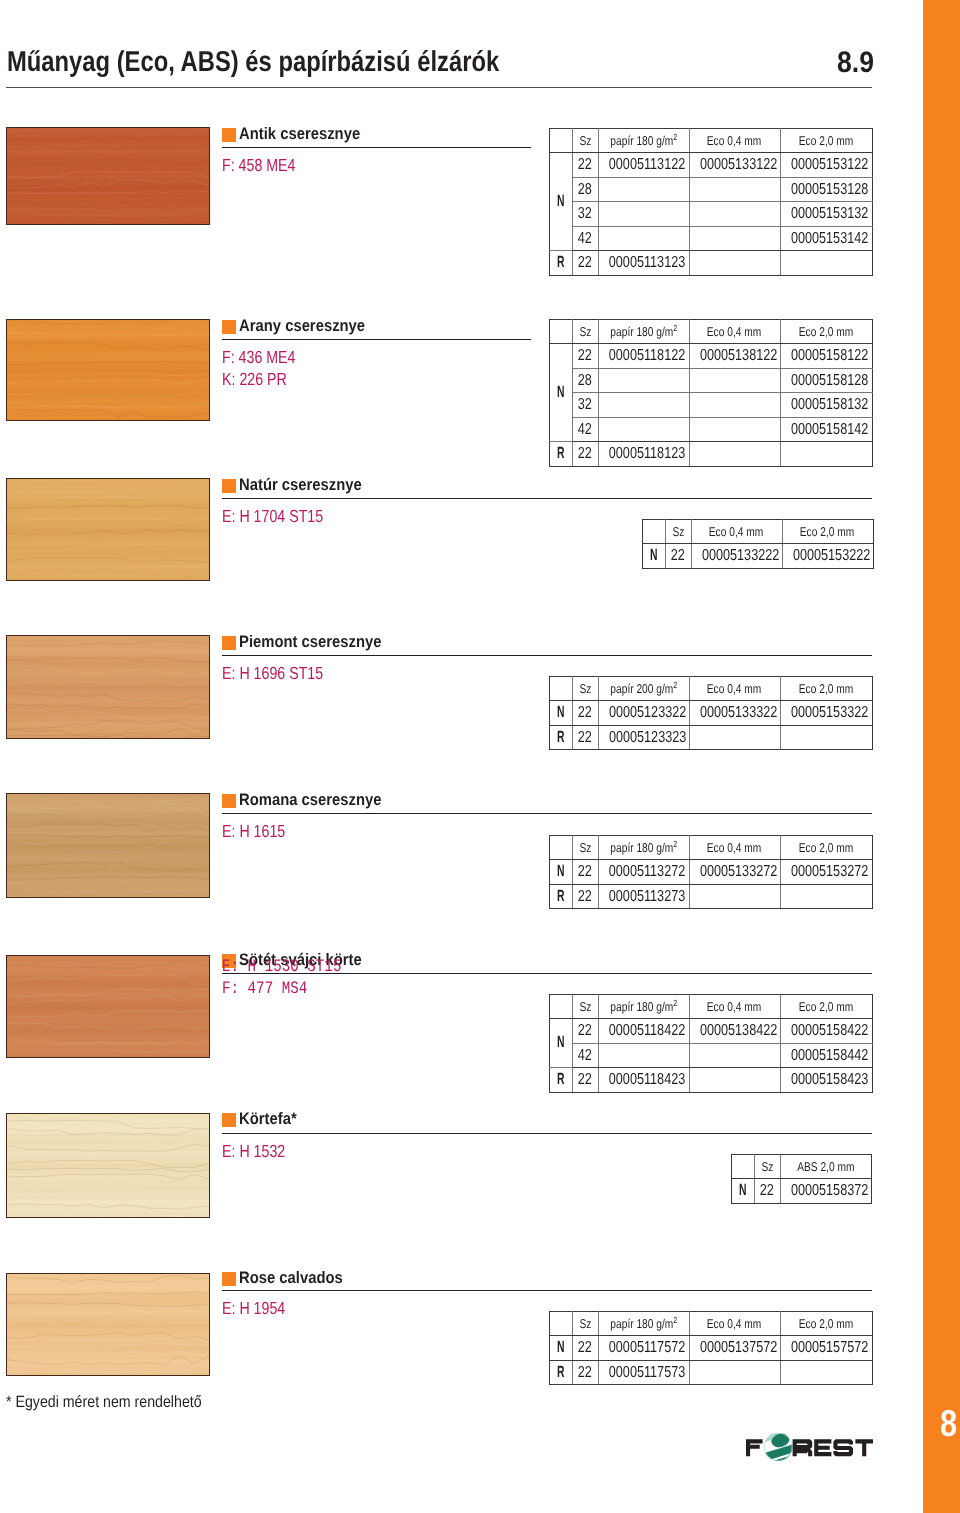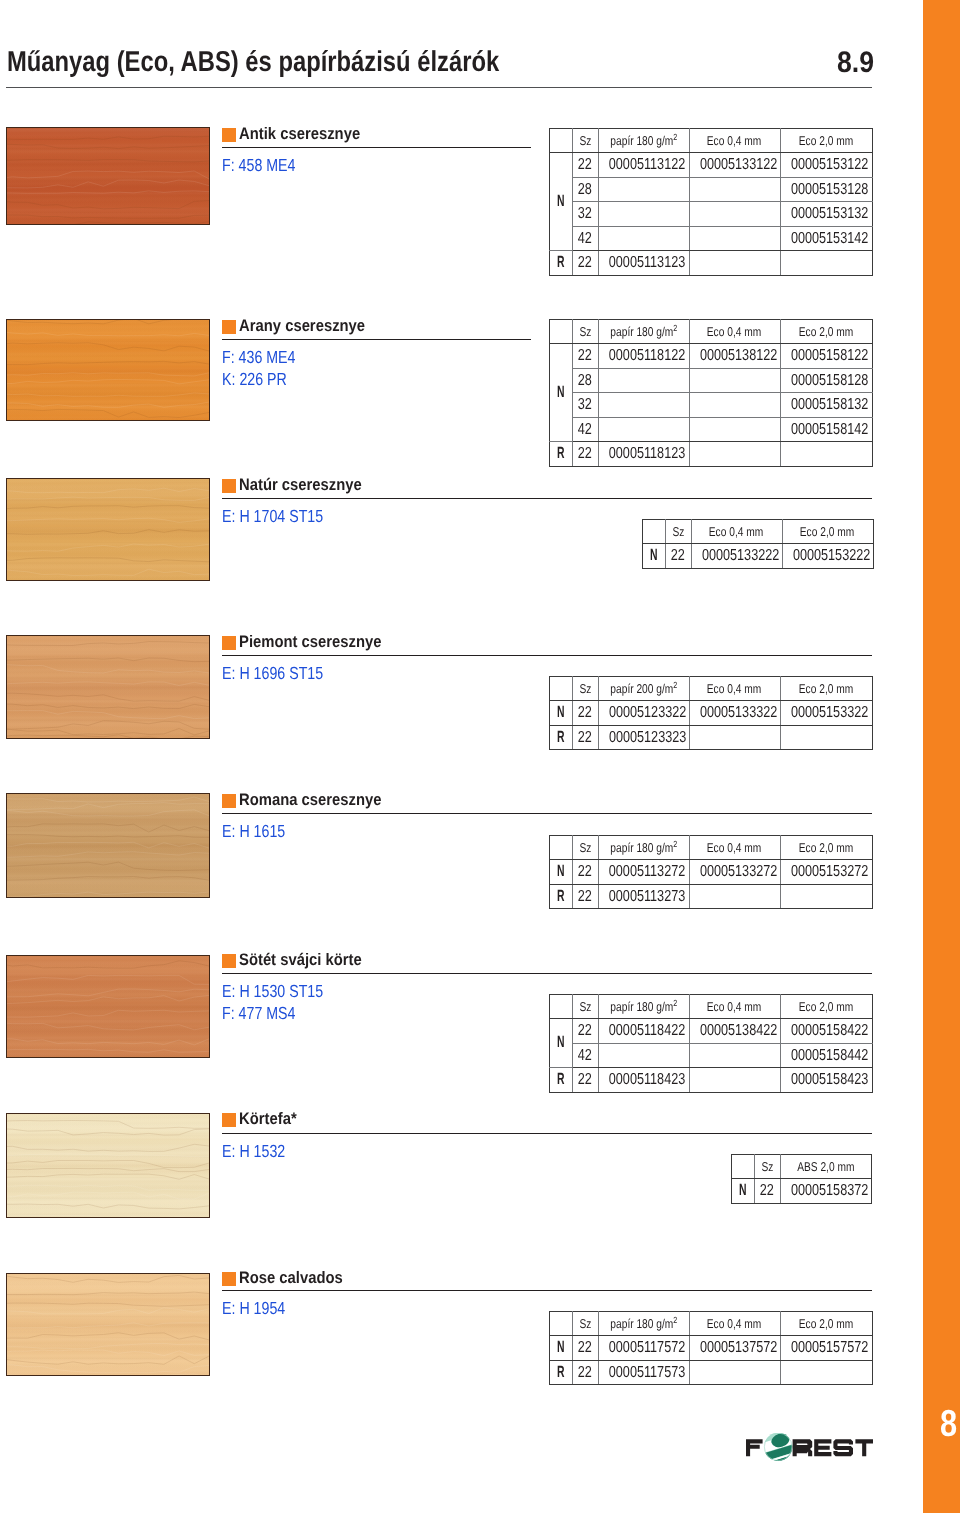--- a/index.html
+++ b/index.html
@@ -46,21 +46,21 @@
   .swatch .g3{position:absolute;left:-20%;top:-12%;width:150%;height:124%;opacity:0.17;}
   .swatch .g3 path{fill:none;stroke:#6e3b12;stroke-width:0.7;vector-effect:non-scaling-stroke;}
   .swatch .g3 path.pale{stroke:#ffffff;opacity:0.75;}
 
   
   .prod-bullet{position:absolute;left:222px;width:14px;height:14px;background:#f5821f;}
   .prod-name{position:absolute;left:238.6px;font-size:16.67px;font-weight:bold;
        white-space:nowrap;line-height:0;}
   .prod-name .cond{transform:scaleX(0.89);transform-origin:0 50%;}
   .prod-rule{position:absolute;left:222px;height:1.3px;background:#231f20;}
-  .prod-codes{position:absolute;left:222px;font-size:17.56px;color:#1d4ed8;white-space:nowrap;}
+  .prod-codes{position:absolute;left:222px;font-size:17.56px;color:#be185d;white-space:nowrap;}
   .prod-codes div{line-height:22.4px;}
   .prod-codes .cond{transform:scaleX(0.81);transform-origin:0 50%;}
 
   
   table.codes{position:absolute;border-collapse:collapse;table-layout:fixed;}
   table.codes td,table.codes th{border:1px solid #76787b;padding:0;text-align:center;
        vertical-align:middle;font-weight:normal;font-size:15.9px;color:#231f20;
        height:23.5px;line-height:23.5px;overflow:hidden;white-space:nowrap;box-sizing:border-box;}
   table.codes tr.hdr td,table.codes tr.hdr th{border-bottom:1.4px solid #3a3a3a;}
   table.codes tr.ge td{border-bottom:1.4px solid #3a3a3a;}
@@ -413,21 +413,21 @@
         <path class="pale" d="M0.0 57.3 L10.0 57.7 L20.0 58.3 L30.0 58.3 L40.0 58.4 L50.0 57.9 L60.0 57.4 L70.0 55.0 L80.0 57.5 L90.0 57.1 L100.0 52.9 L110.0 53.7 L120.0 53.3 L130.0 52.9 L140.0 54.3 L150.0 53.8 L160.0 53.4 L170.0 57.8 L180.0 54.7 L190.0 55.5 L200.0 58.0"></path>
         <path class="pale" d="M0.0 62.7 L10.0 62.5 L20.0 62.7 L30.0 63.6 L40.0 63.7 L50.0 63.4 L60.0 66.9 L70.0 66.2 L80.0 65.1 L90.0 67.7 L100.0 68.3 L110.0 68.6 L120.0 66.7 L130.0 65.5 L140.0 64.4 L150.0 68.5 L160.0 66.4 L170.0 62.5 L180.0 68.4 L190.0 63.9 L200.0 67.6"></path>
         <path class="pale" d="M0.0 75.5 L10.0 75.5 L20.0 75.6 L30.0 75.8 L40.0 77.6 L50.0 76.5 L60.0 79.5 L70.0 78.9 L80.0 79.6 L90.0 78.6 L100.0 79.1 L110.0 79.6 L120.0 78.6 L130.0 80.2 L140.0 76.7 L150.0 80.6 L160.0 75.6 L170.0 75.5 L180.0 75.8 L190.0 76.4 L200.0 77.3"></path>
         <path class="pale" d="M0.0 85.6 L10.0 85.2 L20.0 85.1 L30.0 84.3 L40.0 84.3 L50.0 84.1 L60.0 84.2 L70.0 84.5 L80.0 84.1 L90.0 85.3 L100.0 84.7 L110.0 86.1 L120.0 86.4 L130.0 84.5 L140.0 86.4 L150.0 86.1 L160.0 85.7 L170.0 85.3 L180.0 86.4 L190.0 86.0 L200.0 84.2"></path>
         <path d="M0.0 94.5 L10.0 93.5 L20.0 93.4 L30.0 92.9 L40.0 92.5 L50.0 91.9 L60.0 91.9 L70.0 91.9 L80.0 94.4 L90.0 95.4 L100.0 96.3 L110.0 96.9 L120.0 93.1 L130.0 96.3 L140.0 94.2 L150.0 97.1 L160.0 95.3 L170.0 95.8 L180.0 96.8 L190.0 92.3 L200.0 91.9"></path>
       </svg>
   </div>
   <span class="prod-bullet" style="top:954px;"></span>
   <div class="prod-name" style="top:960.3px;"><span class="cond">Sötét svájci körte</span></div>
   <div class="prod-rule" style="top:973px;width:650px;"></div>
-  <div class="prod-codes" style="top:980.0px;">
+  <div class="prod-codes" style="top:956px;font-family:Liberation Mono, monospace;">
     <div><span class="cond">E: H 1530 ST15</span></div>
     <div><span class="cond">F: 477 MS4</span></div>
   </div>
   <table class="codes" style="top:994px;left:549px;width:323px;">
     <colgroup>
         <col style="width:22.5px">
         <col style="width:26.0px">
         <col style="width:91.0px">
         <col style="width:91.0px">
         <col style="width:92.0px">
@@ -559,20 +559,21 @@
       <td class="nr" rowspan="1"><span class="cond">R</span></td>
       <td class="sz"><span class="cond">22</span></td>
       <td><span class="cond">00005117573</span></td>
       <td><span class="cond"></span></td>
       <td><span class="cond"></span></td>
     </tr>
   </tbody>
     </table>
 
   <div class="foot-note" style="top:1392.2px;">
+    <div><span class="cond">* Egyedi méret nem rendelhető</span></div>
   </div>
   <div class="logo" style="left:746px;top:1433px;width:128px;height:30px;"><svg class="logo-svg" width="128" height="30" viewBox="0 0 128 30">
         <defs>
           <clipPath id="gclip">
             <circle cx="32.15" cy="13.85" r="14.1"></circle>
           </clipPath>
         </defs>
         <g>
           <circle cx="32.15" cy="13.85" r="14.1" fill="#a8ddcd"></circle>
           <g clip-path="url(#gclip)">

